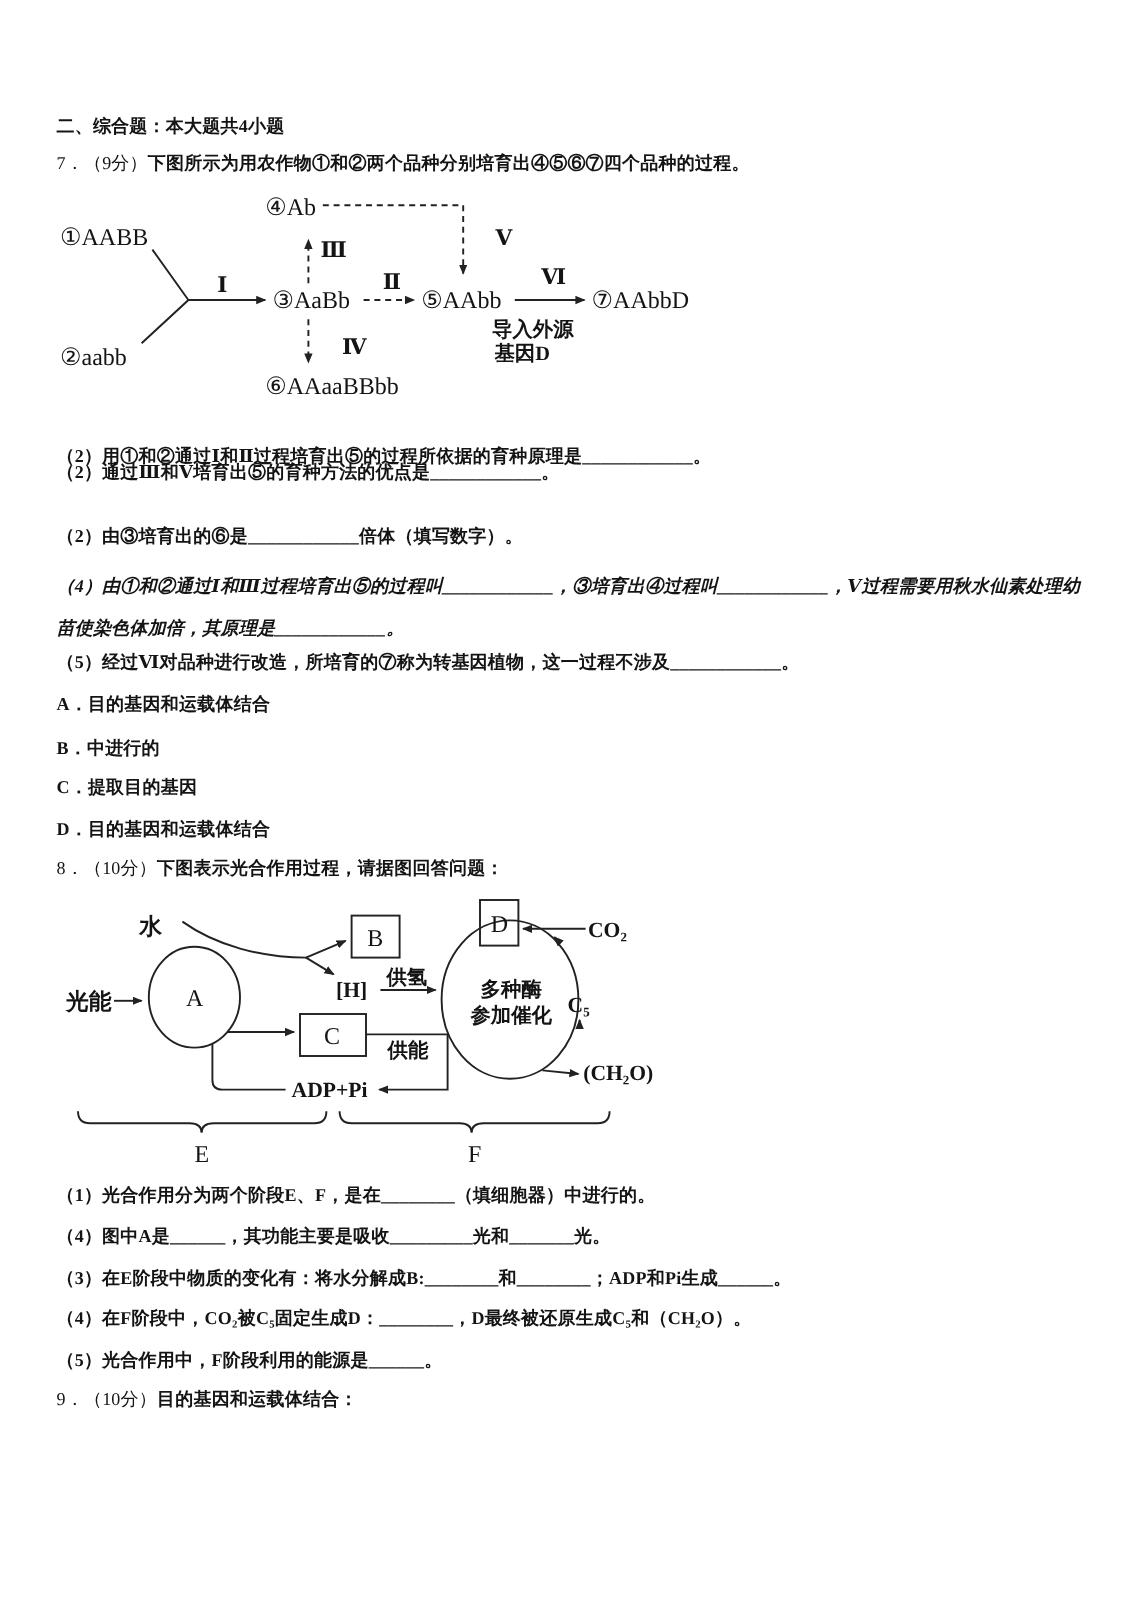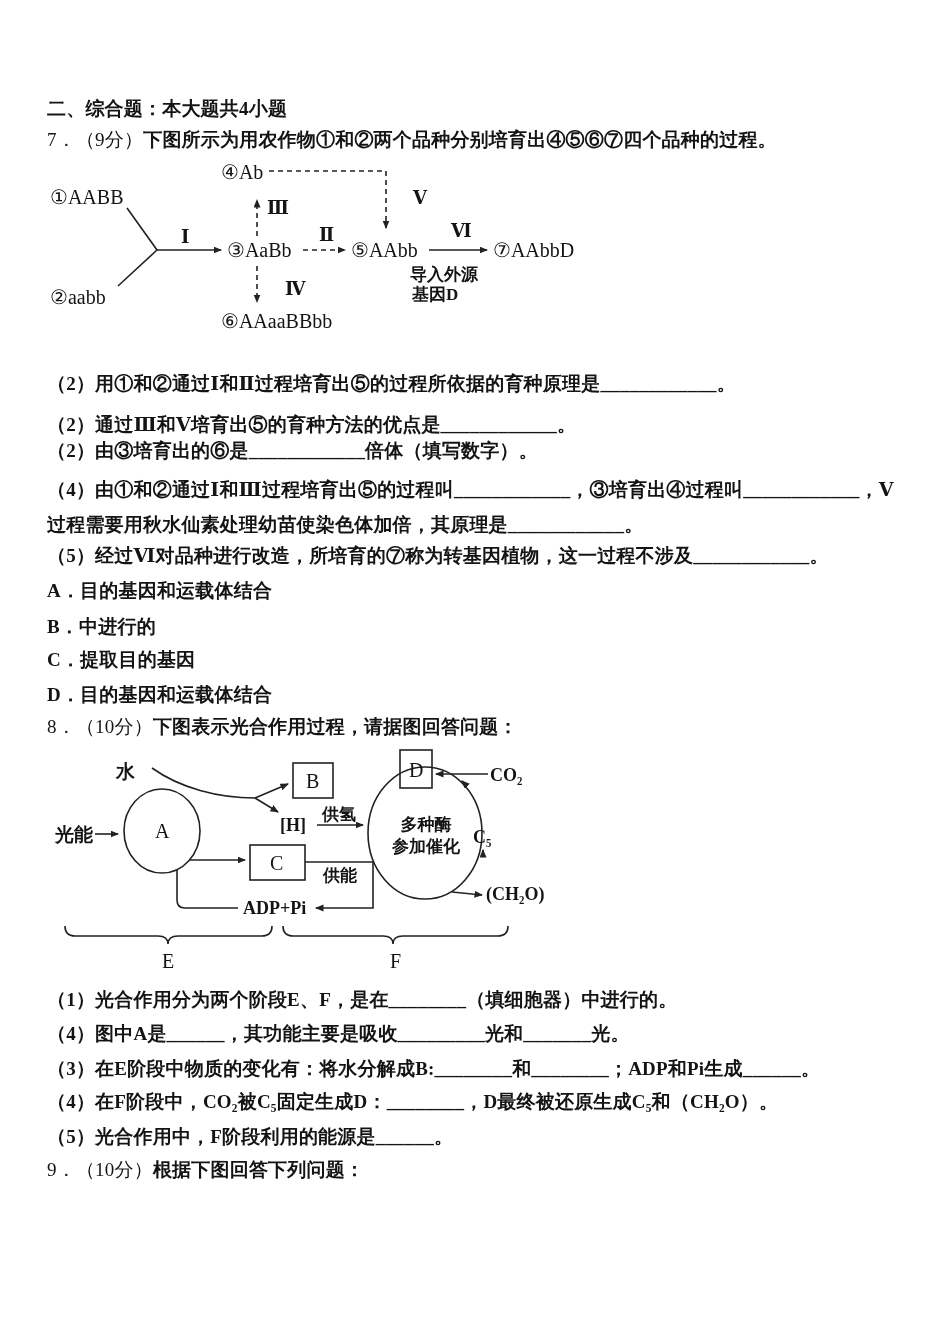--- a/index.html
+++ b/index.html
@@ -2,24 +2,24 @@
 <html><head>
 <meta charset="utf-8">
 <style>
   html,body{margin:0;padding:0;background:#fff;}
   body{
     width:950px;height:1344px;position:relative;
     font-family:"Liberation Serif","DejaVu Serif",serif;
     color:#141414;
   }
   .line{
-    position:absolute;left:47px;font-size:19px;font-weight:700;
+    position:absolute;left:47px;font-size:15px;font-weight:700;
     white-space:nowrap;letter-spacing:0.2px;
   }
-  .wrap{white-space:normal;width:864px;line-height:35px;}
+  .wrap{white-space:normal;width:864px;line-height:35px;font-style:italic;}
   .qnum{font-weight:400;}
   svg{position:absolute;overflow:visible;}
   svg text{fill:#141414;font-family:"Liberation Serif","DejaVu Serif",serif;}
   .node{font-size:20px;font-weight:400;}
   .roman{font-size:18px;font-weight:700;}
   .cjk{font-size:17px;font-weight:700;}
   .letter{font-size:20px;font-weight:400;}
   .chem{font-size:18px;font-weight:700;}
   .stage{font-size:20px;font-weight:400;}
   .stroke{stroke:#222;stroke-width:1.6;fill:none;}
@@ -58,21 +58,21 @@
   <text class="roman" x="274" y="83">Ⅱ</text>
   <text class="roman" x="222" y="56">Ⅲ</text>
   <text class="roman" x="240" y="137">Ⅳ</text>
   <text class="roman" x="368" y="46">Ⅴ</text>
   <text class="roman" x="406" y="79">Ⅵ</text>
   <text class="cjk" x="365" y="122">导入外源</text>
   <text class="cjk" x="367" y="142">基因D</text>
 </svg>
 
 <div class="line" style="top:371px">（2）用①和②通过Ⅰ和Ⅱ过程培育出⑤的过程所依据的育种原理是____________。</div>
-<div class="line" style="top:412px">（2）通过Ⅲ和Ⅴ培育出⑤的育种方法的优点是____________。</div>
+<div class="line" style="top:384px">（2）通过Ⅲ和Ⅴ培育出⑤的育种方法的优点是____________。</div>
 <div class="line" style="top:438px">（2）由③培育出的⑥是____________倍体（填写数字）。</div>
 <div class="line wrap" style="top:472px">（4）由①和②通过Ⅰ和Ⅲ过程培育出⑤的过程叫____________，③培育出④过程叫____________，Ⅴ过程需要用秋水仙素处理幼苗使染色体加倍，其原理是____________。</div>
 <div class="line" style="top:543px">（5）经过Ⅵ对品种进行改造，所培育的⑦称为转基因植物，这一过程不涉及____________。</div>
 
 <div class="line" style="top:578px">A．目的基因和运载体结合</div>
 <div class="line" style="top:614px">B．中进行的</div>
 <div class="line" style="top:647px">C．提取目的基因</div>
 <div class="line" style="top:682px">D．目的基因和运载体结合</div>
 
 <div class="line" style="top:714px"><span class="qnum">8．</span><span class="qnum">（10分）</span><span>下图表示光合作用过程，请据图回答问题：</span></div>
@@ -117,13 +117,13 @@
   <text class="stage" x="112" y="222">E</text>
   <text class="stage" x="340" y="222">F</text>
 </svg>
 
 <div class="line" style="top:987px">（1）光合作用分为两个阶段E、F，是在________（填细胞器）中进行的。</div>
 <div class="line" style="top:1021px">（4）图中A是______，其功能主要是吸收_________光和_______光。</div>
 <div class="line" style="top:1056px">（3）在E阶段中物质的变化有：将水分解成B:________和________；ADP和Pi生成______。</div>
 <div class="line" style="top:1089px">（4）在F阶段中，CO₂被C₅固定生成D：________，D最终被还原生成C₅和（CH₂O）。</div>
 <div class="line" style="top:1124px">（5）光合作用中，F阶段利用的能源是______。</div>
 
-<div class="line" style="top:1157px"><span class="qnum">9．</span><span class="qnum">（10分）</span><span>根据下图回答下列问题：</span></div>
+<div class="line" style="top:1157px"><span class="qnum">9．</span><span class="qnum">（10分）</span><span>目的基因和运载体结合：</span></div>
 
 </body></html>

